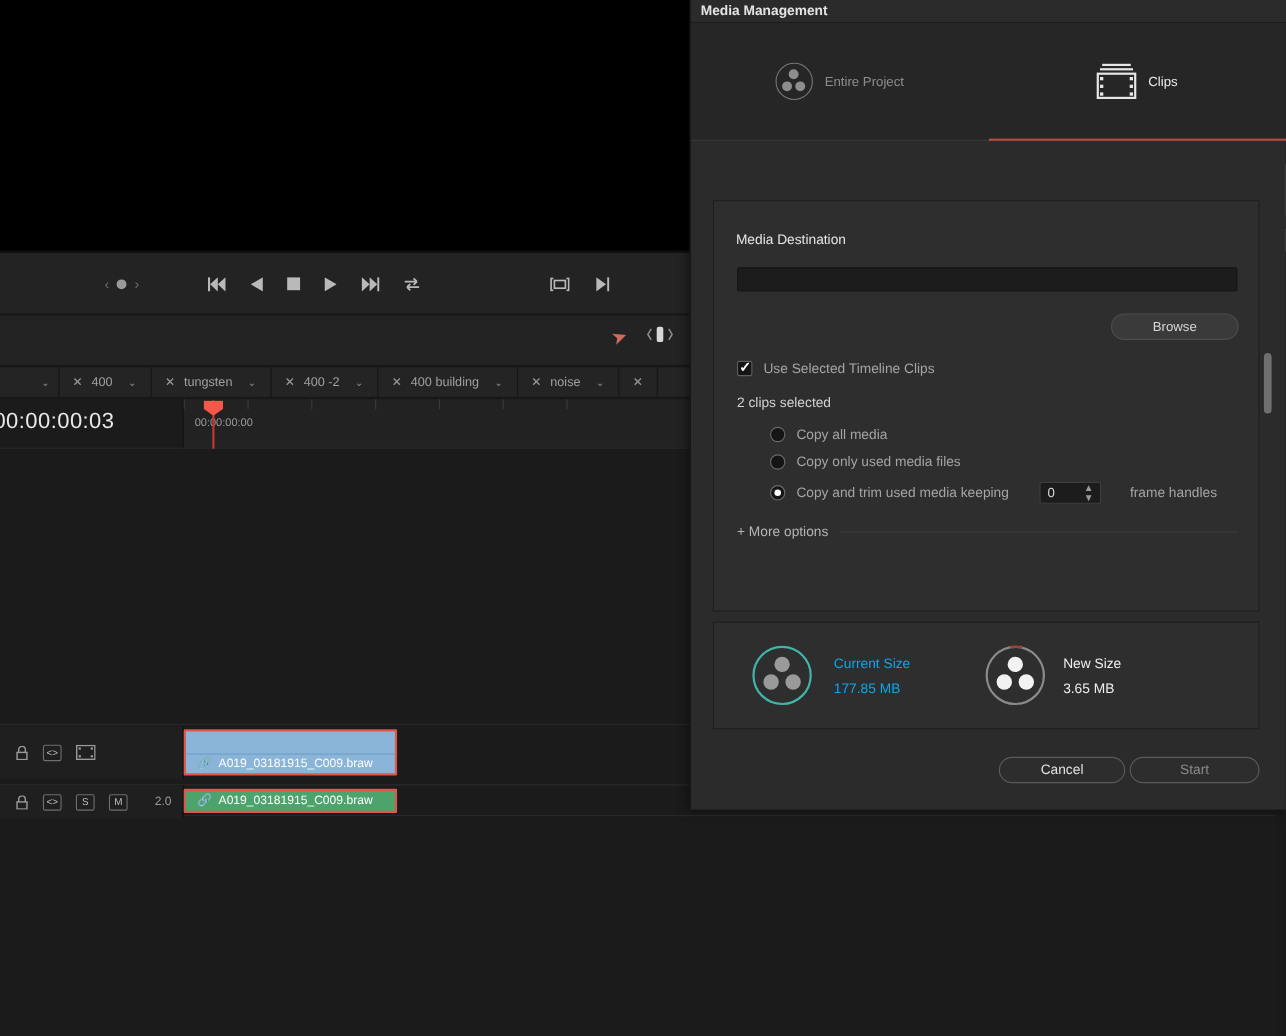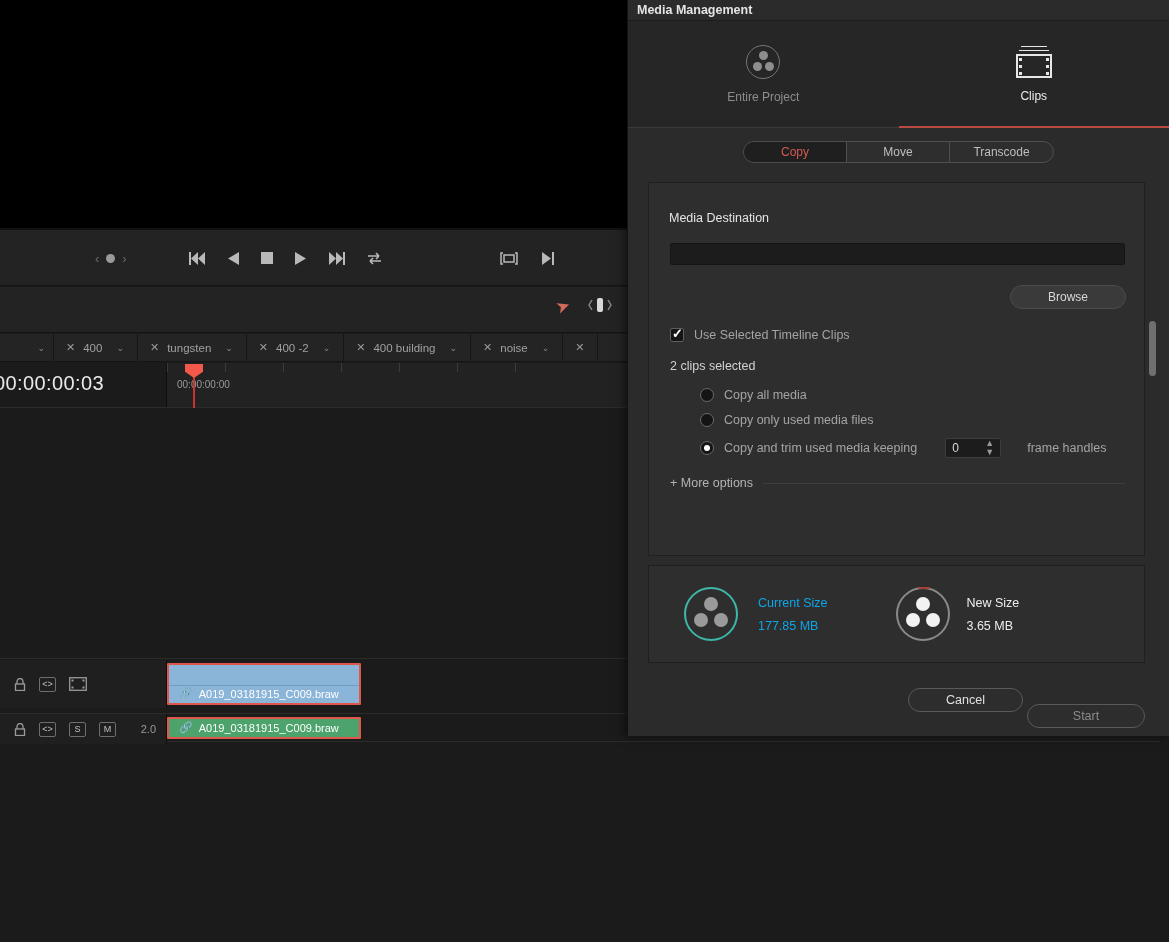--- a/index.html
+++ b/index.html
@@ -65,21 +65,21 @@
   
   #dialog {
     position: absolute; left: 627px; top: 0; width: 542px; height: 736px;
     background: #2b2b2b; border-left: 1px solid #121212;
     box-shadow: -2px 0 10px rgba(0,0,0,0.55);
   }
   .dlg-title { height: 21px; background: #2b2b2b; color: #e4e4e4; font-size: 12.5px;
     display: flex; align-items: center; padding-left: 9px; font-weight: bold; border-bottom: 1px solid #1c1c1c; }
 
   .mode-tabs { position: relative; height: 107px; background: #262626; border-bottom: 1px solid #3a3a3a; display: flex; }
-  .mode-tab { flex: 1; display: flex; flex-direction: column; align-items: center; justify-content: center; gap: 11px; position: relative; cursor: default; }
+  .mode-tab { flex: 1; display: flex; align-items: center; justify-content: center; gap: 11px; position: relative; cursor: default; }
   .mode-tab .mt-label { font-size: 12px; color: #8d8d8d; }
   .mode-tab.active .mt-label { color: #ececec; }
   .mode-tab.active::after { content: ""; position: absolute; left: 0; right: -15px; bottom: -1px; height: 2px; background: #b84a42; }
 
   .ico-resolve { width: 34px; height: 34px; border-radius: 50%; border: 1.6px solid #767676; position: relative; }
   .ico-resolve i { position: absolute; width: 9px; height: 9px; border-radius: 50%; background: #8e8e8e; }
   .ico-resolve i:nth-child(1) { left: 11.5px; top: 5px; }
   .ico-resolve i:nth-child(2) { left: 5.5px; top: 16px; }
   .ico-resolve i:nth-child(3) { left: 17.5px; top: 16px; }
 
@@ -152,21 +152,21 @@
   .ring i:nth-of-type(3) { width: 14px; height: 14px; left: 28px; top: 24px; }
   .size-text .st-label { font-size: 12.5px; margin-bottom: 9px; }
   .size-text .st-val { font-size: 12.5px; }
   .size-item.cur .st-label, .size-item.cur .st-val { color: #0ea5e9; }
   .size-item.new .st-label, .size-item.new .st-val { color: #ededed; }
 
   .dlg-footer { position: absolute; left: 0; top: 684px; width: 542px; height: 52px; }
   .btn { position: absolute; top: 4px; height: 24px; border-radius: 12px; font-size: 12.5px;
     display: flex; align-items: center; justify-content: center; border: 1px solid #5a5a5a; background: #2d2d2d; }
   .btn-cancel { left: 280px; width: 115px; color: #e0e0e0; }
-  .btn-start { left: 399px; width: 118px; color: #8a8a8a; margin-top: 16px; }
+  .btn-start { left: 399px; width: 118px; color: #8a8a8a; }
 
   .right-edge-scroll { position: absolute; left: 1162px; top: 148px; width: 7px; height: 82px; background: #d6d6e0; border-radius: 3px; }
   .right-edge-strip { position: absolute; left: 1160px; top: 0; width: 9px; height: 942px; background: #1a1a1a; }
   .right-edge-mark { position: absolute; left: 1162px; top: 196px; width: 7px; height: 12px; background: #2a2a34; }
 </style>
 </head>
 <body>
 
 <div id="root">
 
@@ -390,27 +390,20 @@
           <span class="c-perf" style="left:3px; top:19px;"></span>
           <span class="c-perf" style="left:3px; top:26px;"></span>
           <span class="c-perf" style="left:30px; top:12px;"></span>
           <span class="c-perf" style="left:30px; top:19px;"></span>
           <span class="c-perf" style="left:30px; top:26px;"></span>
         </span>
         <span class="mt-label">Clips</span>
       </div>
     </div>
 
-    <div class="op-seg-wrap">
-      <div class="op-seg">
-        <div class="seg active">Copy</div>
-        <div class="seg">Move</div>
-        <div class="seg">Transcode</div>
-      </div>
-    </div>
 
     <div class="inner-panel">
 
       <div class="lbl-dest">Media Destination</div>
 
       <input class="dest-input" type="text" placeholder="" style="">
 
       <div class="btn-browse">Browse</div>
 
       <div class="chk-row">

